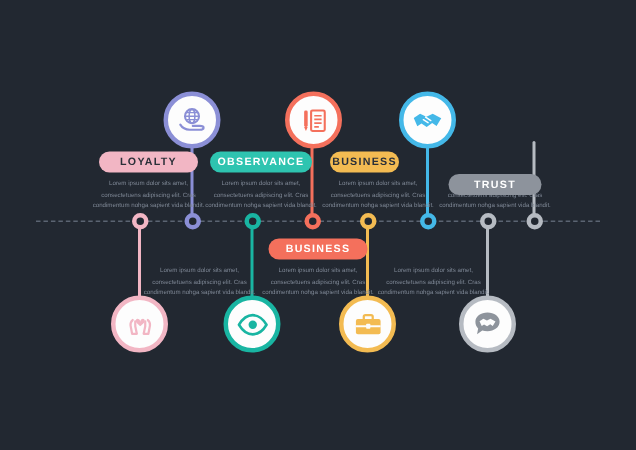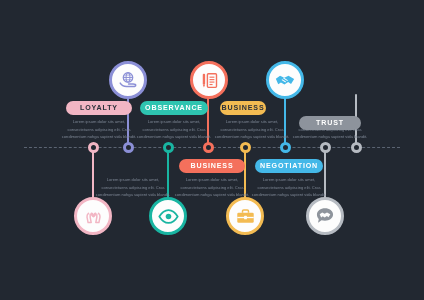--- a/index.html
+++ b/index.html
@@ -205,21 +205,18 @@
   </div>
 
   <div class="body-text" style="left:60px; top:118px;">Lorem ipsum dolor sits amet, consectetuens adipiscing elit. Cras condimentum nohga sapient vida blandit.</div>
   <div class="body-text" style="left:135px; top:118px;">Lorem ipsum dolor sits amet, consectetuens adipiscing elit. Cras condimentum nohga sapient vida blandit.</div>
   <div class="body-text" style="left:213px; top:118px;">Lorem ipsum dolor sits amet, consectetuens adipiscing elit. Cras condimentum nohga sapient vida blandit.</div>
   <div class="body-text" style="left:291px; top:118px;">Lorem ipsum dolor sits amet, consectetuens adipiscing elit. Cras condimentum nohga sapient vida blandit.</div>
 
   <div class="pill light-text" style="left:179px; top:159px; width:66px; background:#f4705c;">
     <span>BUSINESS</span>
   </div>
-  <div class="pill light-text" style="left:255px; top:159px; width:68px; background:#44b8e8;">
-    <span>NEGOTIATION</span>
-  </div>
 
   <div class="body-text" style="left:94px; top:176px;">Lorem ipsum dolor sits amet, consectetuens adipiscing elit. Cras condimentum nohga sapient vida blandit.</div>
   <div class="body-text" style="left:173px; top:176px;">Lorem ipsum dolor sits amet, consectetuens adipiscing elit. Cras condimentum nohga sapient vida blandit.</div>
   <div class="body-text" style="left:250px; top:176px;">Lorem ipsum dolor sits amet, consectetuens adipiscing elit. Cras condimentum nohga sapient vida blandit.</div>
 
 </div>
 
 </body></html>

